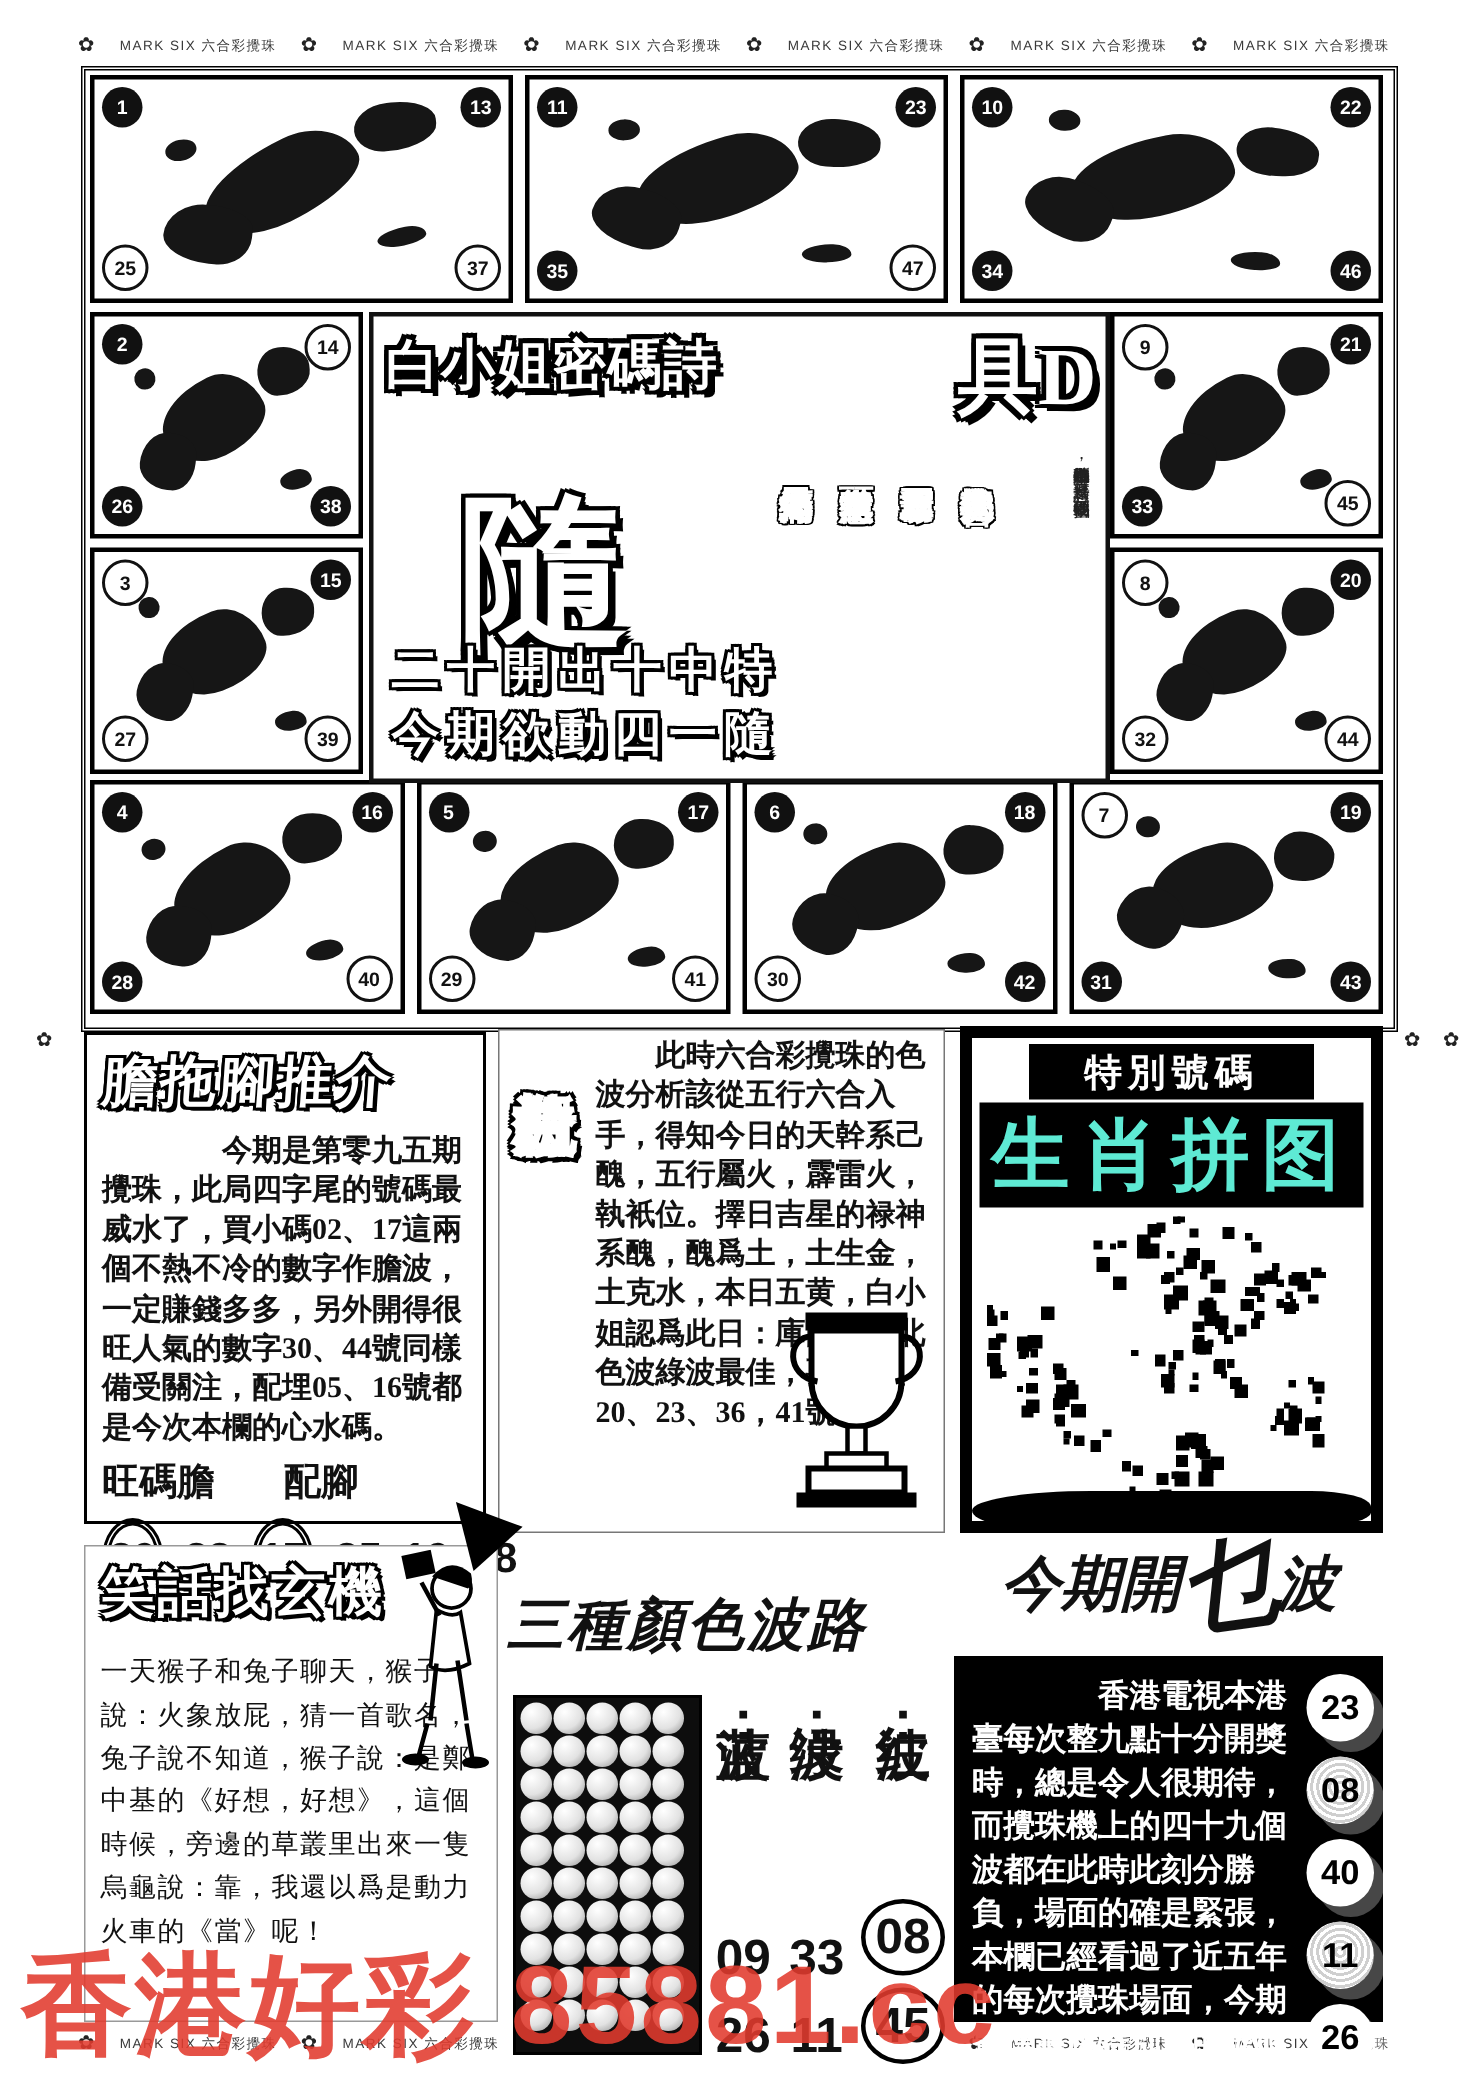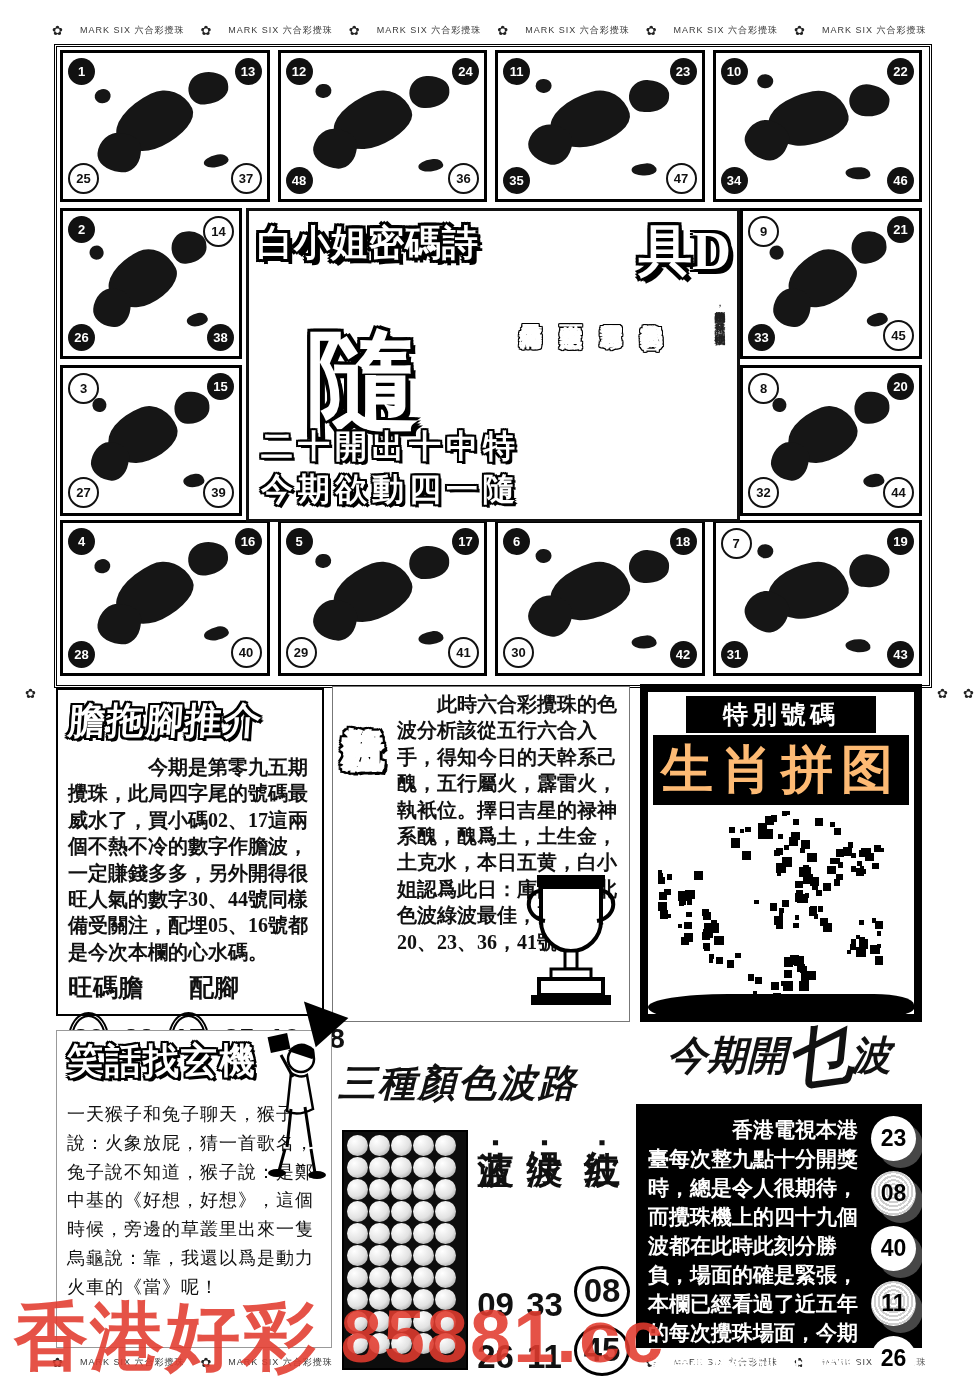--- a/index.html
+++ b/index.html
@@ -80,21 +80,21 @@
               font-family:"Liberation Serif",serif;}
   #sebo-body{margin-left:58px;font-size:20px;font-weight:bold;line-height:1.32;text-indent:2em;
              font-family:"Liberation Serif",serif;}
   #trophy{position:absolute;right:6px;bottom:10px;}
 
   
   #special-panel{position:absolute;left:640px;top:684px;width:282px;height:338px;border:8px solid #000;
                  background:#fff;box-sizing:border-box;overflow:hidden;}
   #special-header{margin:4px auto 0;width:190px;background:#000;color:#fff;text-align:center;
                   font-size:25px;font-weight:900;letter-spacing:4px;padding:2px 0;font-family:"Liberation Serif",serif;}
-  #special-title{margin:2px auto 0;width:96%;background:#000;color:#fdba74;text-align:center;
+  #special-title{margin:2px auto 0;width:96%;background:#000;color:#5eead4;text-align:center;
                  font-size:52px;font-weight:900;letter-spacing:8px;font-family:"Liberation Serif",serif;}
   #pixels{position:relative;margin:6px auto 0;width:246px;height:200px;background:#fff;}
   .pix{position:absolute;background:#000;}
   #torn{position:absolute;left:0;right:0;bottom:-6px;height:26px;background:#000;
         border-radius:60% 30% 50% 40%/100% 80% 90% 100%;}
 
   
   #joke-box{position:absolute;left:56px;top:1030px;width:276px;height:318px;border:1px solid #999;
             background:#fff;padding:6px 10px;box-sizing:border-box;}
   #joke-title{font-size:36px;letter-spacing:2px;font-family:"Liberation Serif",serif;}
@@ -184,33 +184,20 @@
           <i class="b1"></i>
           <i class="b2"></i>
           <i class="b3"></i>
           <i class="b4"></i>
           <i class="b5"></i>
         </div>
         <span class="corner tl dark">1</span>
         <span class="corner tr dark">13</span>
         <span class="corner bl light">25</span>
         <span class="corner br light">37</span>
-      </div>
-      <div class="panel">
-        <div class="art" style="transform: rotate(-7deg);">
-          <i class="b1"></i>
-          <i class="b2"></i>
-          <i class="b3"></i>
-          <i class="b4"></i>
-          <i class="b5"></i>
-        </div>
-        <span class="corner tl dark">12</span>
-        <span class="corner tr dark">24</span>
-        <span class="corner bl dark">48</span>
-        <span class="corner br light">36</span>
       </div>
       <div class="panel">
         <div class="art" style="transform: rotate(-2deg);">
           <i class="b1"></i>
           <i class="b2"></i>
           <i class="b3"></i>
           <i class="b4"></i>
           <i class="b5"></i>
         </div>
         <span class="corner tl dark">11</span>

